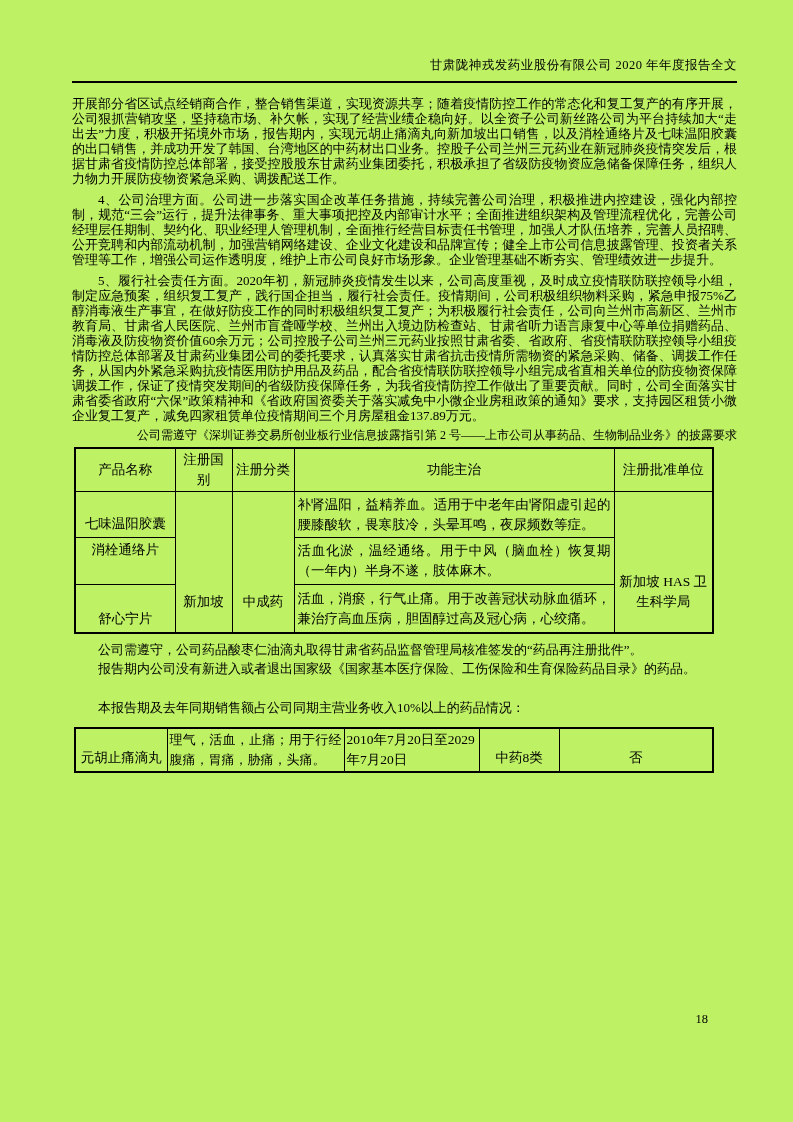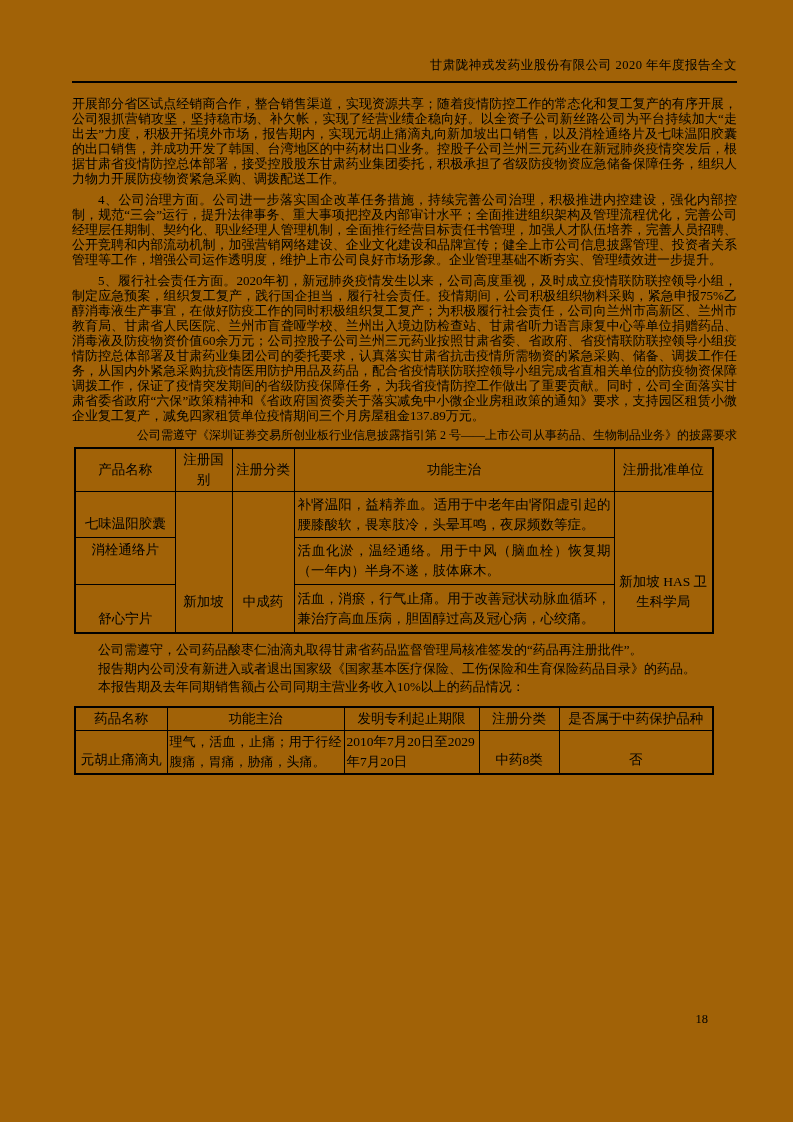--- a/index.html
+++ b/index.html
@@ -1,19 +1,19 @@
 <!DOCTYPE html>
 <html lang="zh"><head>
 <meta charset="utf-8">
 <style>
   html,body{margin:0;padding:0;background:#ffffff;}
   .page{
     position:relative;
     width:793px;height:1122px;
-    background:#a16207;
+    background:#bef264;
     color:#000;
     font-family:"Liberation Serif","DejaVu Serif",serif;
     overflow:hidden;
   }
   .header{
     margin:0 56px 0 72px;
     padding-top:57px;
     padding-bottom:7px;
     text-align:right;
     font-size:12.5px;
@@ -35,21 +35,21 @@
   p.gap{margin-top:6px;}
   p.note-small{
     margin:4px 0 0 0;
     font-size:12px;
     line-height:16px;
     text-align:right;
   }
   p.intro{margin-top:4px;}
   p.after-table{margin-top:8px;}
   p.intro2{margin-top:4px;}
-  p.intro3{margin-top:3px;}
+  p.intro3{margin-top:24px;}
 
   table{
     border-collapse:collapse;
     table-layout:fixed;
     width:638px;
     margin-left:2px;
     border:2px solid #000;
     padding-left:7px;
   }
   .reg-table{margin-top:4px;}
@@ -160,27 +160,20 @@
 
     <table class="drug-table">
       <colgroup>
         <col style="width:92px">
           <col style="width:177px">
           <col style="width:135px">
           <col style="width:80px">
           <col style="width:154px">
       </colgroup>
       <tbody>
-          <tr>
-        <th>药品名称</th>
-        <th>功能主治</th>
-        <th>发明专利起止期限</th>
-        <th>注册分类</th>
-        <th>是否属于中药保护品种</th>
-      </tr>
       <tr class="body">
         <td class="va-b">元胡止痛滴丸</td>
         <td class="fn">理气，活血，止痛；用于行经腹痛，胃痛，胁痛，头痛。</td>
         <td class="pat">2010年7月20日至2029年7月20日</td>
         <td class="va-b">中药8类</td>
         <td class="va-b">否</td>
       </tr>
     </tbody>
       </table>
 

